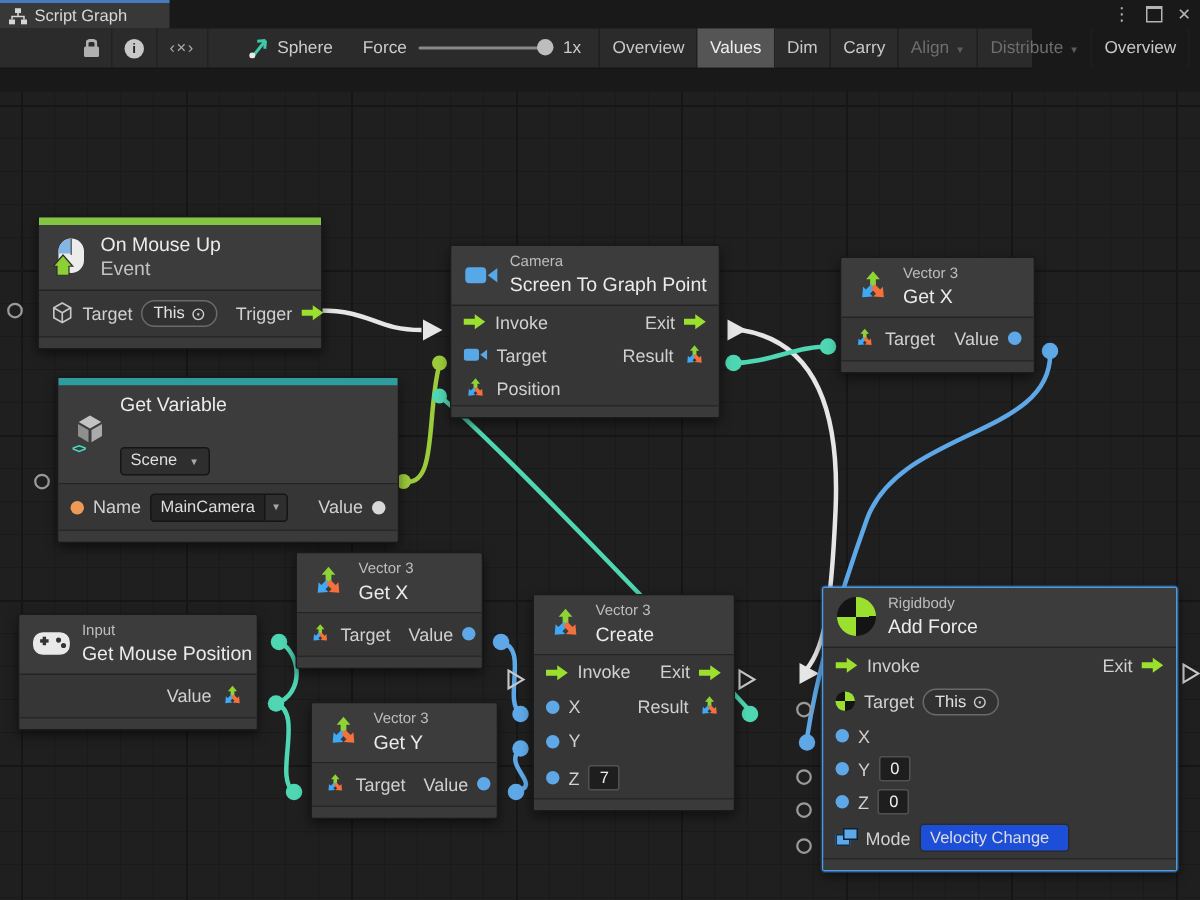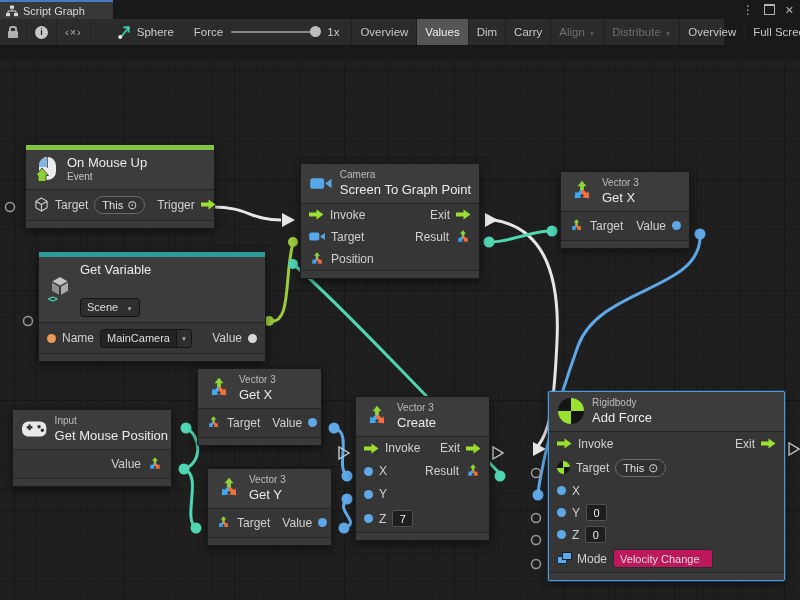--- a/index.html
+++ b/index.html
@@ -11,22 +11,22 @@
   #tabbar{position:absolute;left:0;top:0;width:800px;height:19px;background:#191919;}
   #tab{position:absolute;left:0;top:0;height:19px;width:113px;background:#383838;
        border-top:2px solid #4679bd;display:flex;align-items:center;gap:5px;padding:0 6px;box-sizing:border-box;}
   #tab .tab-label{font-size:11px;color:#d8d8d8;white-space:nowrap;}
   .winctl{position:absolute;top:1px;height:16px;display:flex;align-items:center;gap:10px;right:6px;color:#b4b4b4;}
   .glyph-kebab::before{content:"\22EE";font-size:12px;}
   .glyph-max{width:9px;height:8px;border:1px solid #b4b4b4;border-top-width:2px;display:inline-block;}
   .glyph-close::before{content:"\2715";font-size:11px;}
 
   
-  #toolbar{position:absolute;left:0;top:19px;width:724px;height:26px;background:#2b2b2b;
-           border-bottom:1px solid #151515;display:flex;align-items:stretch;font-size:11.5px;}
+  #toolbar{position:absolute;left:0;top:19px;width:640px;height:26px;background:#2b2b2b;
+           border-bottom:1px solid #151515;display:flex;align-items:stretch;font-size:11.5px;padding-left:48px;}
   .tbtn{display:flex;align-items:center;justify-content:center;padding:0 8px;color:#c8c8c8;border-right:1px solid #1f1f1f;white-space:nowrap;}
   .tbtn.left{border-right:1px solid #222;}
   .tbtn.active{background:#555555;color:#eee;}
   .tbtn.disabled{color:#6e6e6e;}
   .caret::before{content:"\25BC";font-size:6.5px;color:#8a8a8a;margin-left:4px;}
   .tbtn.disabled .caret::before{color:#5c5c5c;}
   .lock{width:10px;height:7px;background:#b0b0b0;border-radius:1px;position:relative;margin-top:4px;}
   .lock::before{content:"";position:absolute;left:1px;top:-5px;width:4px;height:4px;border:2px solid #b0b0b0;border-bottom:none;border-radius:3px 3px 0 0;}
   .info-icon{width:13px;height:13px;border-radius:50%;background:#c8c8c8;color:#222;font-weight:bold;font-size:9px;line-height:13px;text-align:center;}
   .info-icon::before{content:"i";}
@@ -51,41 +51,41 @@
 
   
   .node{position:absolute;z-index:2;background:#363636;border:1px solid #1a1a1a;border-radius:2px;
         box-shadow:0 3px 8px rgba(0,0,0,.5);box-sizing:border-box;}
   .node.selected{border:1px solid var(--selection-blue,#4a9be8);box-shadow:0 0 0 1px rgba(74,155,232,.25),0 3px 8px rgba(0,0,0,.5);}
   .accent{height:5px;}
   .hdr{display:flex;align-items:center;gap:8px;padding:5px 9px;background:#3c3c3c;border-bottom:1px solid #242424;box-sizing:border-box;}
   .titles{display:flex;flex-direction:column;line-height:1.25;min-width:0;}
   .cat{font-size:10px;color:#bdbdbd;}
   .title{font-size:13px;color:#ebebeb;white-space:nowrap;}
-  .sub{font-size:10px;color:#c2c2c2;}
+  .sub{font-size:13px;color:#c2c2c2;}
   .body{background:#363636;}
   .row{display:flex;align-items:center;gap:6px;padding:0 8px;font-size:12px;color:#d0d0d0;}
   .spacer{flex:1;}
   .footer{height:7px;background:#3a3a3a;border-top:1px solid #272727;}
   .pdot{width:9px;height:9px;border-radius:50%;flex:none;}
   .pdot.blue{background:var(--wire-blue,#5fa8e8);}
   .pdot.orange{background:var(--port-orange,#ed9a57);}
   .pdot.white{background:#d8d8d8;}
   .flow{flex:none;display:block;}
   .pill{display:inline-flex;align-items:center;gap:4px;border:1px solid #6a6a6a;border-radius:9px;
         background:#313131;padding:0 7px;height:16px;font-size:11px;color:#e2e2e2;}
   .glyph-target::before{content:"\2299";font-size:12px;color:#cfcfcf;}
   .dd{display:inline-flex;align-items:center;background:#232323;border:1px solid #151515;border-radius:3px;
       height:17px;font-size:11px;color:#dedede;overflow:hidden;}
   .dd .dd-label{padding:0 6px;}
   .dd .dd-btn{width:14px;align-self:stretch;display:flex;align-items:center;justify-content:center;border-left:1px solid #151515;background:#2e2e2e;}
   .dd .dd-btn::before{content:"\25BC";font-size:6.5px;color:#a8a8a8;}
   .dd.plain{background:#2e2e2e;}
   .dd.plain .dd-caret::before{content:"\25BC";font-size:6.5px;color:#a8a8a8;margin:0 6px 0 2px;}
-  .dd.light{background:#be185d;border-color:#2a2a2a;}
+  .dd.light{background:#1d4ed8;border-color:#2a2a2a;}
   .vbox{min-width:9px;height:15px;background:#1e1e1e;border:1px solid #515151;border-radius:2px;
         padding:0 5px;font-size:11px;color:#eee;display:flex;align-items:center;justify-content:center;}
   .v3{flex:none;}
   .rb-icon{border-radius:50%;flex:none;
      background:conic-gradient(var(--flow-green,#a6e05a) 0 25%, #141414 25% 50%, var(--flow-green,#a6e05a) 50% 75%, #141414 75%);}
   .enum-icon{position:relative;width:14px;height:13px;flex:none;}
   .enum-icon i{position:absolute;border:1px solid #10314a;background:var(--wire-blue,#5fa8e8);}
   .enum-icon i:nth-child(1){left:0;top:4px;width:8px;height:6px;}
   .enum-icon i:nth-child(2){left:5px;top:0;width:8px;height:6px;border-color:#0d2133;}
   .unity-wrap{position:relative;width:24px;height:26px;flex:none;}

